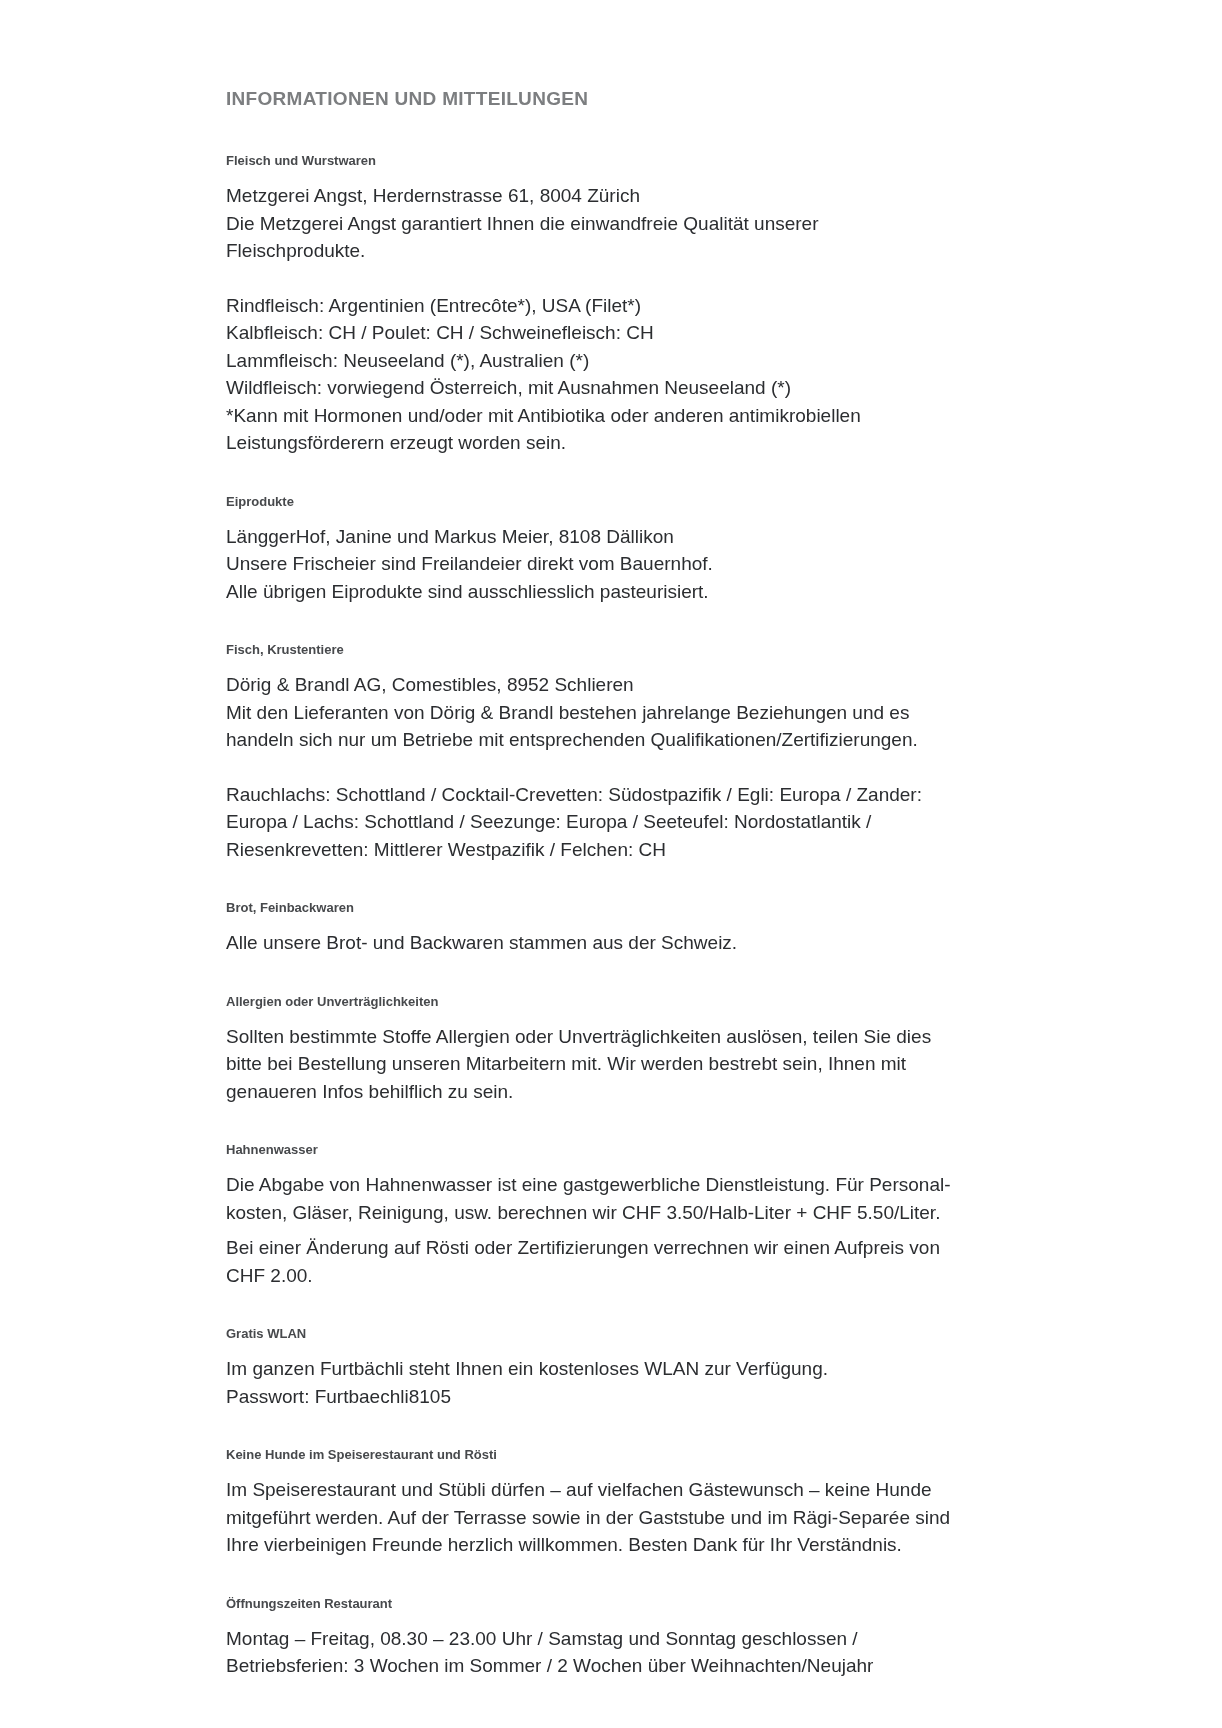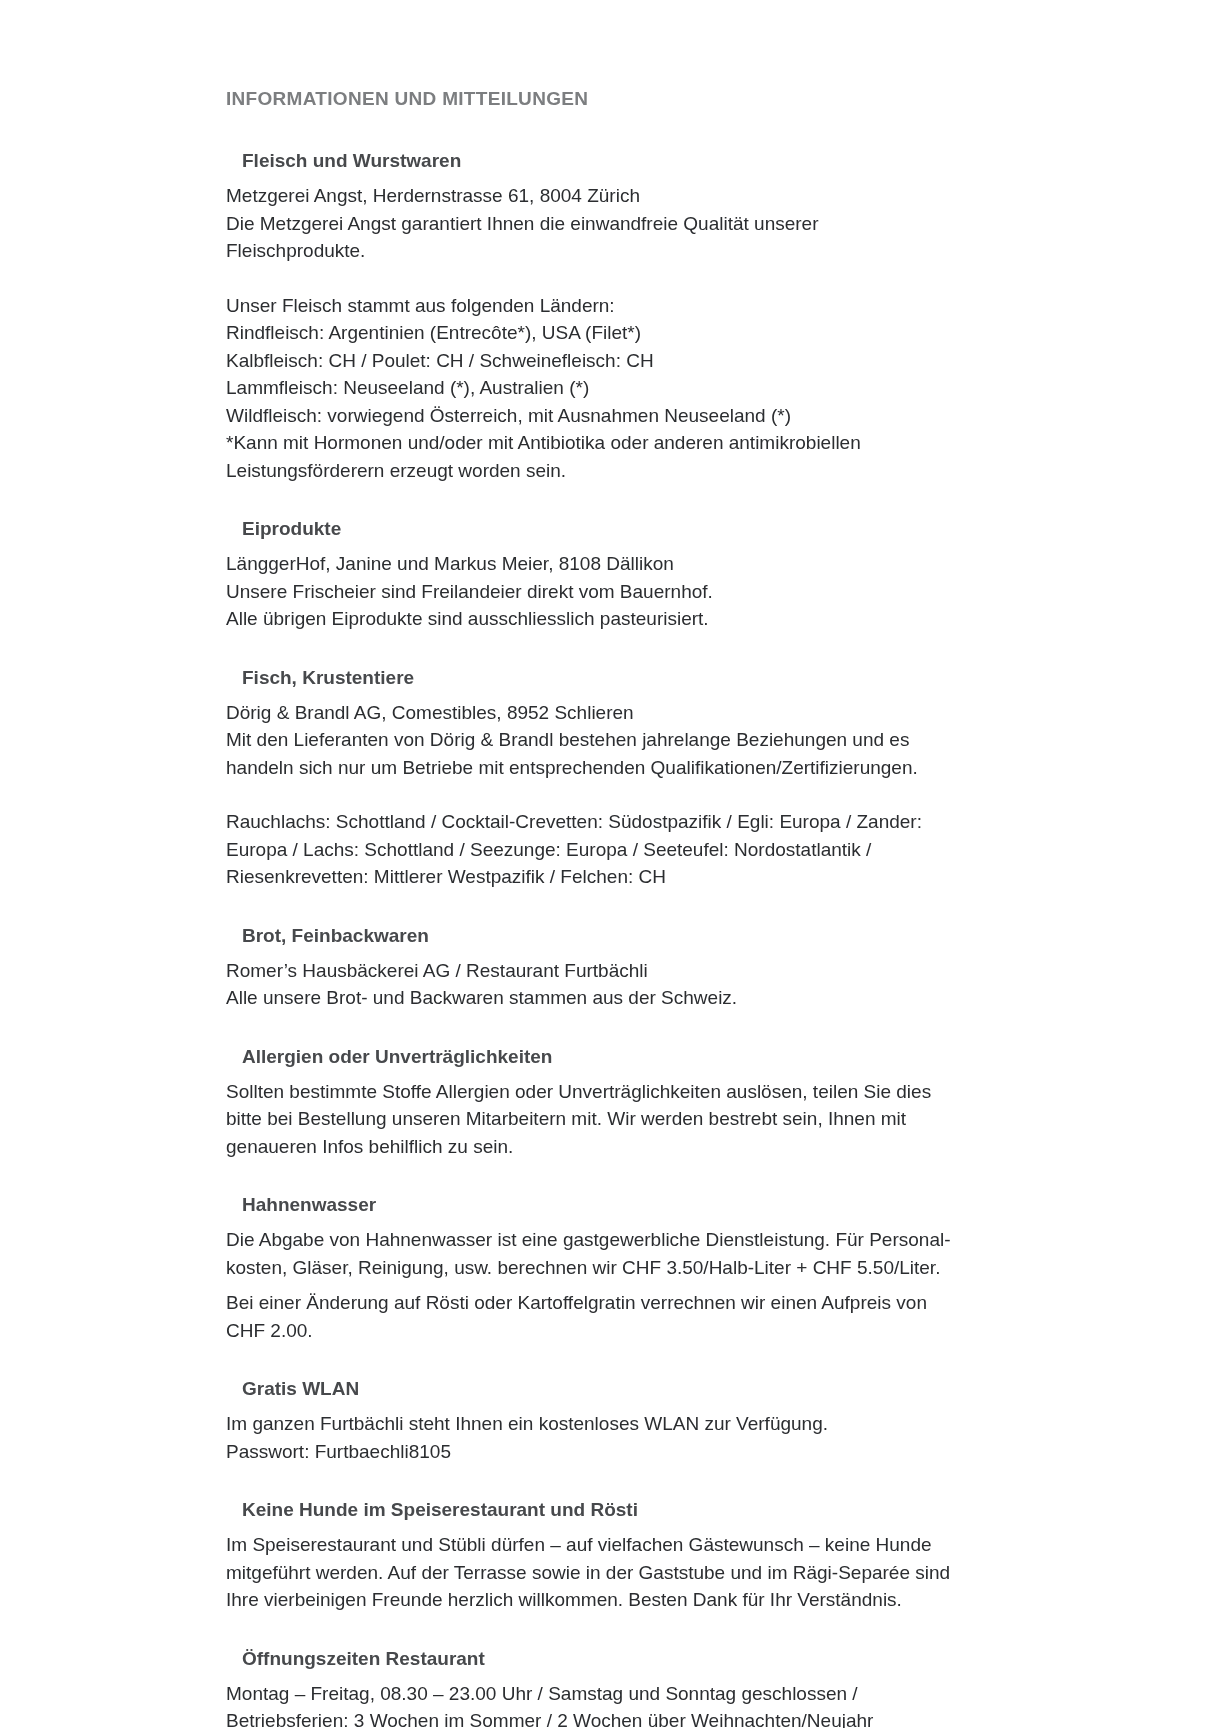--- a/index.html
+++ b/index.html
@@ -17,25 +17,25 @@
   .doc-title {
     font-size: 19px;
     font-weight: bold;
     color: #7c7e80;
     letter-spacing: 0.3px;
     margin: 0 0 31px 0;
     line-height: 34px;
   }
   .sec { margin: 0; }
   .sec-heading {
-    font-size: 19px;
+    font-size: 13px;
     font-weight: bold;
     color: #47494c;
     line-height: 27px;
-    margin: 31px 0 0 16px;
+    margin: 31px 0 0 0;
   }
   .sec:first-of-type .sec-heading { margin-top: 0; }
   .para { margin: 27px 0 0 0; padding: 0; }
   .sec .para:first-of-type { margin-top: 8px; }
   .line {
     font-size: 19px;
     line-height: 27.5px;
     color: #2b2d30;
     white-space: pre;
   }
@@ -48,21 +48,20 @@
   <h1 class="doc-title">INFORMATIONEN UND MITTEILUNGEN</h1>
 
   <section class="sec">
     <h2 class="sec-heading">Fleisch und Wurstwaren</h2>
     <div class="para">
       <div class="line">Metzgerei Angst, Herdernstrasse 61, 8004 Zürich</div>
       <div class="line">Die Metzgerei Angst garantiert Ihnen die einwandfreie Qualität unserer</div>
       <div class="line">Fleischprodukte.</div>
     </div>
     <div class="para">
-      <div class="line">Unser Fleisch stammt aus folgenden Ländern:</div>
       <div class="line">Rindfleisch: Argentinien (Entrecôte*), USA (Filet*)</div>
       <div class="line">Kalbfleisch: CH / Poulet: CH / Schweinefleisch: CH</div>
       <div class="line">Lammfleisch: Neuseeland (*), Australien (*)</div>
       <div class="line">Wildfleisch: vorwiegend Österreich, mit Ausnahmen Neuseeland (*)</div>
       <div class="line">*Kann mit Hormonen und/oder mit Antibiotika oder anderen antimikrobiellen</div>
       <div class="line">Leistungsförderern erzeugt worden sein.</div>
     </div>
   </section>
 
   <section class="sec">
@@ -84,21 +83,20 @@
     <div class="para">
       <div class="line">Rauchlachs: Schottland / Cocktail-Crevetten: Südostpazifik / Egli: Europa / Zander:</div>
       <div class="line">Europa / Lachs: Schottland / Seezunge: Europa / Seeteufel: Nordostatlantik /</div>
       <div class="line">Riesenkrevetten: Mittlerer Westpazifik / Felchen: CH</div>
     </div>
   </section>
 
   <section class="sec">
     <h2 class="sec-heading">Brot, Feinbackwaren</h2>
     <div class="para">
-      <div class="line">Romer’s Hausbäckerei AG / Restaurant Furtbächli</div>
       <div class="line">Alle unsere Brot- und Backwaren stammen aus der Schweiz.</div>
     </div>
   </section>
 
   <section class="sec">
     <h2 class="sec-heading">Allergien oder Unverträglichkeiten</h2>
     <div class="para">
       <div class="line">Sollten bestimmte Stoffe Allergien oder Unverträglichkeiten auslösen, teilen Sie dies</div>
       <div class="line">bitte bei Bestellung unseren Mitarbeitern mit. Wir werden bestrebt sein, Ihnen mit</div>
       <div class="line">genaueren Infos behilflich zu sein.</div>
@@ -108,21 +106,21 @@
   <section class="sec">
     <h2 class="sec-heading">Hahnenwasser</h2>
     <div class="para">
       <div class="line">Die Abgabe von Hahnenwasser ist eine gastgewerbliche Dienstleistung. Für Personal-</div>
       <div class="line">kosten, Gläser, Reinigung, usw. berechnen wir CHF 3.50/Halb-Liter + CHF 5.50/Liter.</div>
     </div>
   </section>
 
   <section class="sec">
     <div class="para">
-      <div class="line">Bei einer Änderung auf Rösti oder Kartoffelgratin verrechnen wir einen Aufpreis von</div>
+      <div class="line">Bei einer Änderung auf Rösti oder Zertifizierungen verrechnen wir einen Aufpreis von</div>
       <div class="line">CHF 2.00.</div>
     </div>
   </section>
 
   <section class="sec">
     <h2 class="sec-heading">Gratis WLAN</h2>
     <div class="para">
       <div class="line">Im ganzen Furtbächli steht Ihnen ein kostenloses WLAN zur Verfügung.</div>
       <div class="line">Passwort: Furtbaechli8105</div>
     </div>

